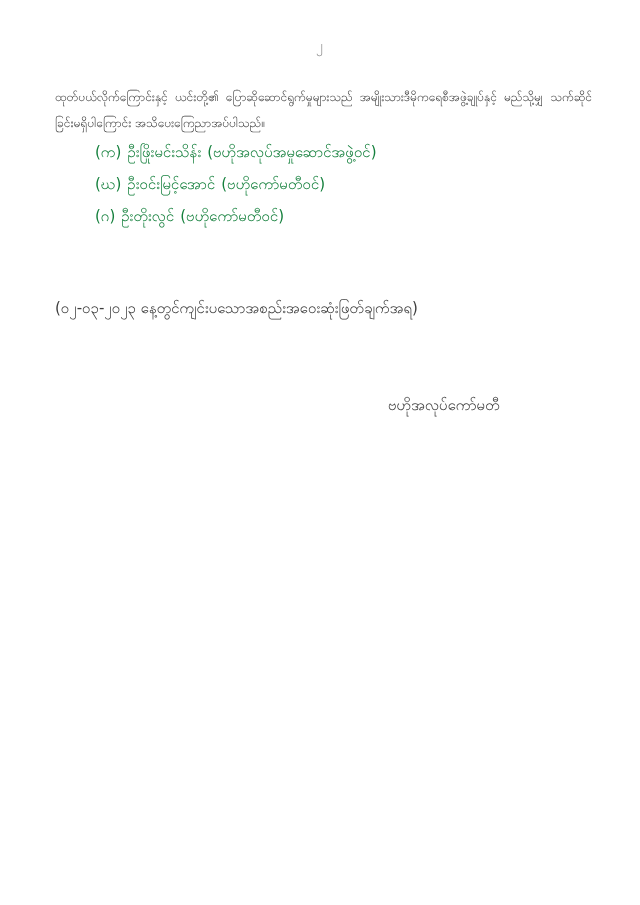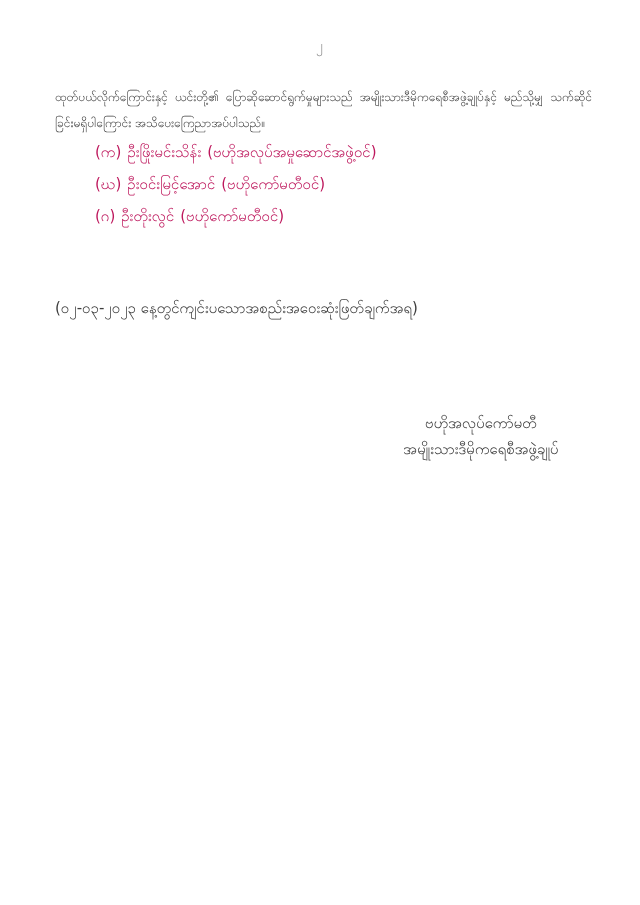--- a/index.html
+++ b/index.html
@@ -37,44 +37,43 @@
     color: #3d3d3d;
   }
   .member-list {
     position: absolute;
     top: 141px;
     left: 95px;
     list-style: none;
     margin: 0;
     padding: 0;
     font-size: 15px;
-    color: #be185d;
+    color: #15803d;
   }
   .member-list li {
     height: 32px;
     line-height: 22px;
     white-space: nowrap;
   }
   .member-list .item-label { margin-right: 6px; }
   .member-list .member-name { margin-right: 6px; }
   .date-line {
     position: absolute;
     top: 298px;
     left: 55px;
     font-size: 15px;
     color: #3d3d3d;
     white-space: nowrap;
     text-align: center;
   }
   .signature-block {
     position: absolute;
-    top: 410px;
+    top: 392px;
     left: 388px;
     width: 186px;
-    text-align: center;
     font-size: 15px;
     line-height: 26px;
     color: #3d3d3d;
   }
   .signature-block div { white-space: nowrap; }
 </style>
 </head>
 <body>
 
 <div class="page">
@@ -92,16 +91,15 @@
     </li>
     <li>
       <span class="item-label">(ဂ)</span><span class="member-name">ဦးတိုးလွင်</span><span class="member-role">(ဗဟိုကော်မတီဝင်)</span>
     </li>
   </ul>
 
   <div class="date-line">(၀၂-၀၃-၂၀၂၃ နေ့တွင်ကျင်းပသောအစည်းအဝေးဆုံးဖြတ်ချက်အရ)</div>
 
   <div class="signature-block">
     <div>ဗဟိုအလုပ်ကော်မတီ</div>
-    <div>အမျိုးသားဒီမိုကရေစီအဖွဲ့ချုပ်</div>
   </div>
 
 </div>
 
 </body></html>

